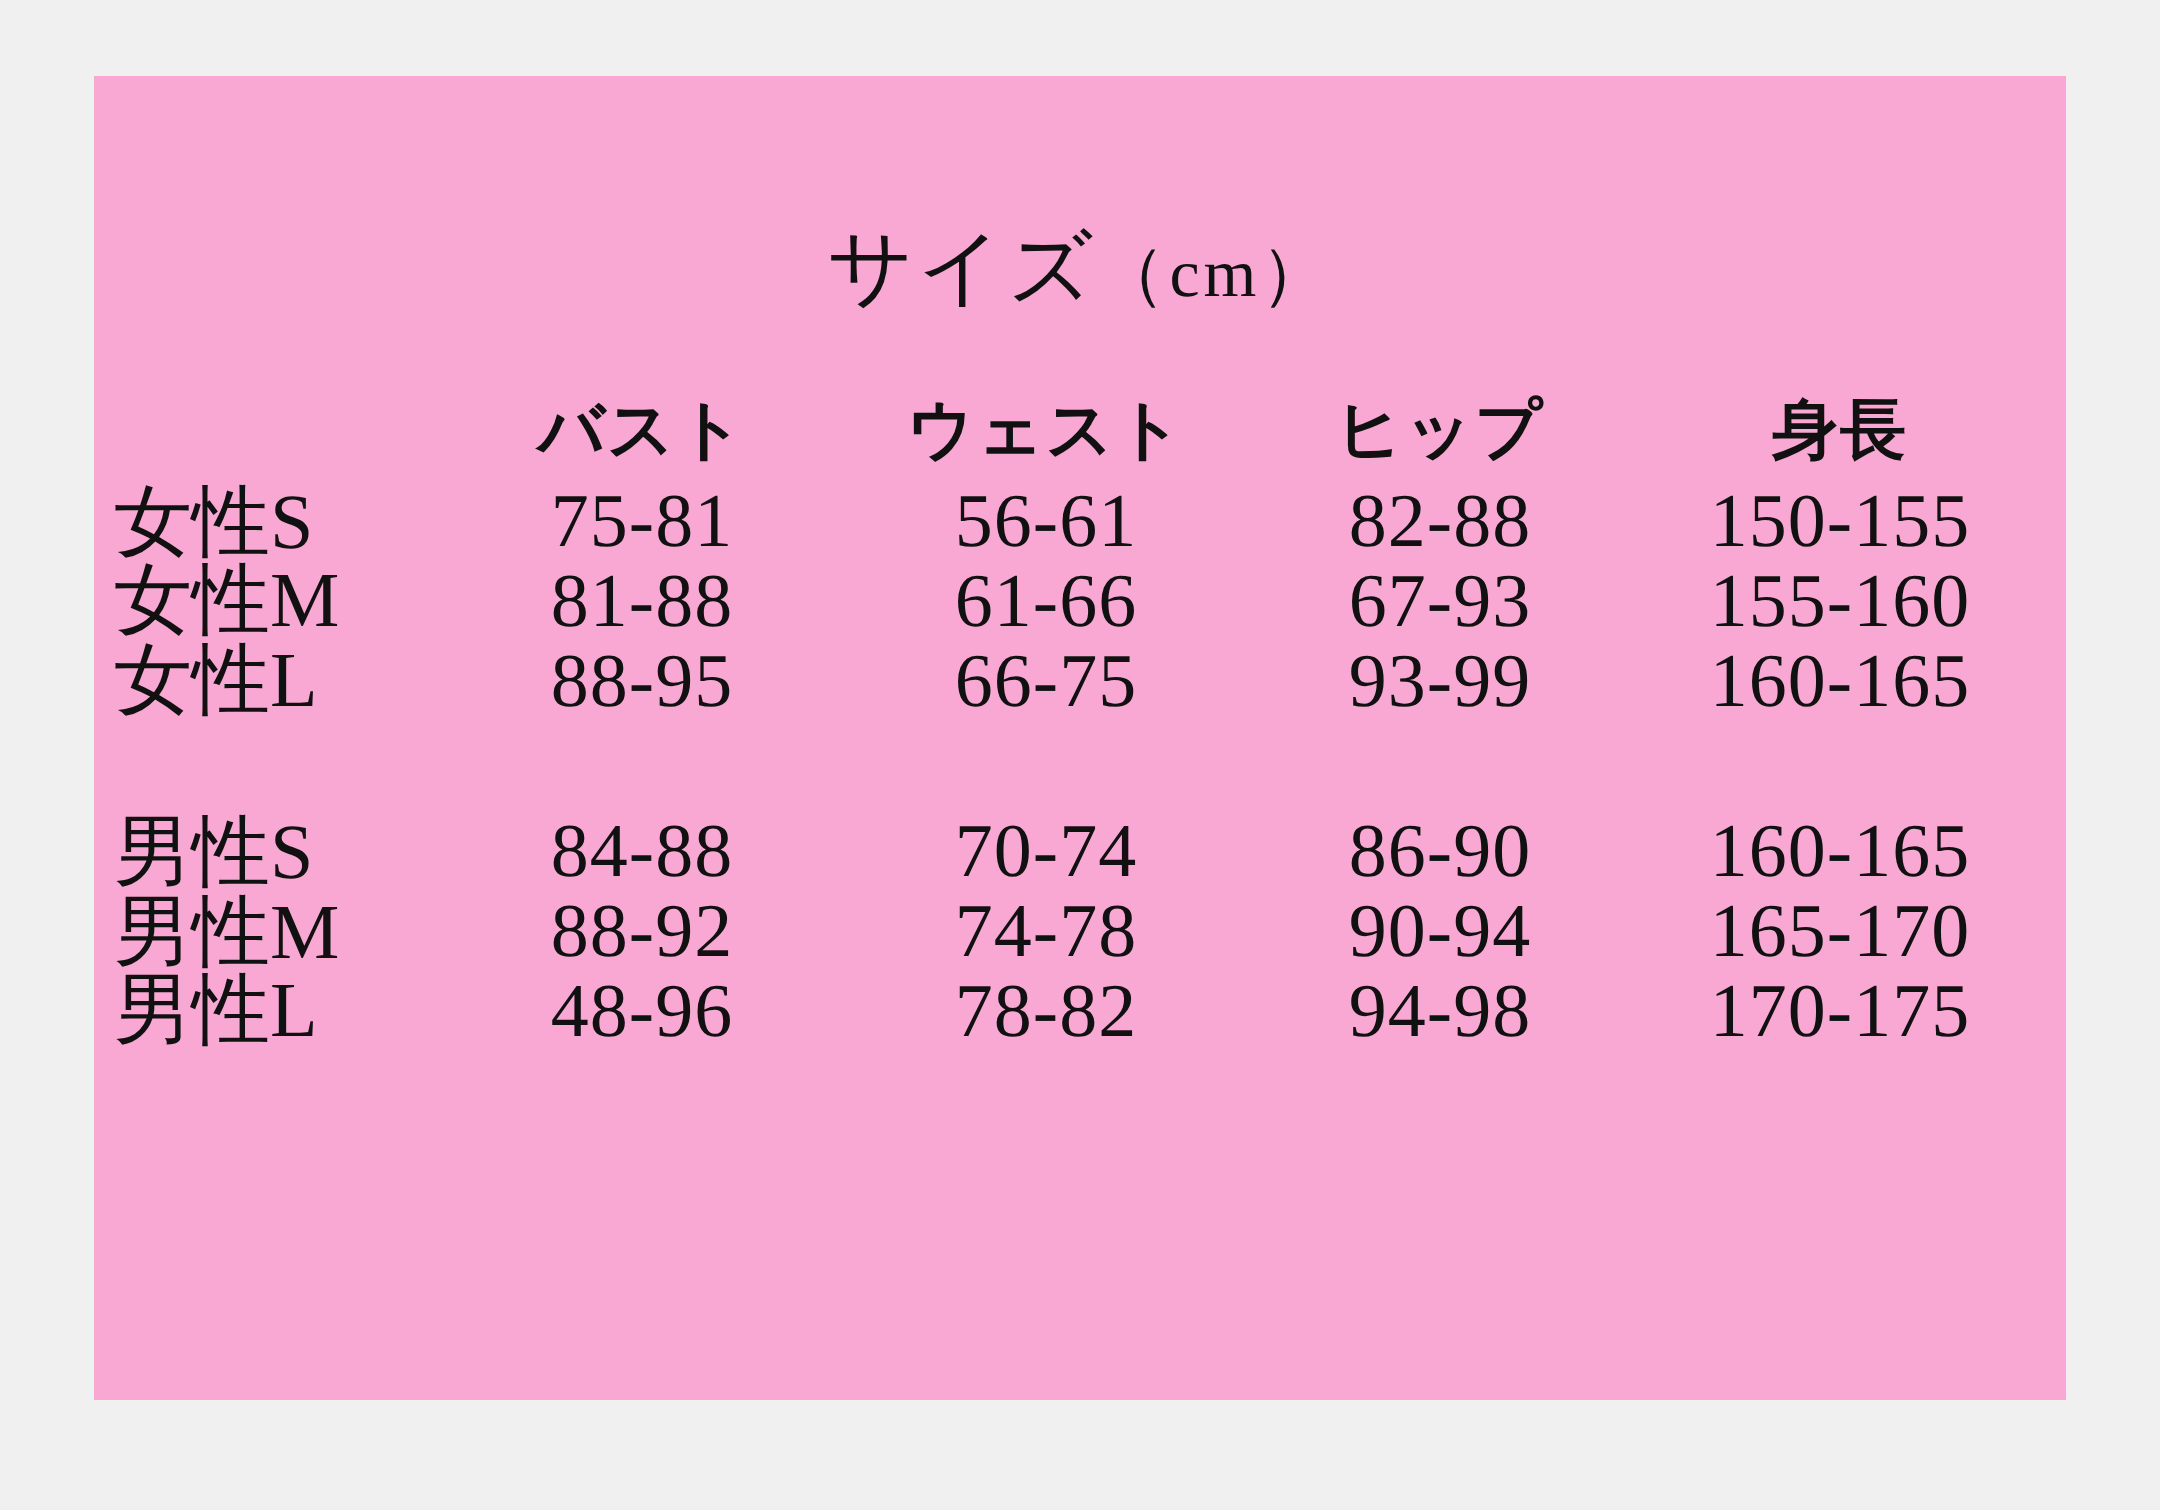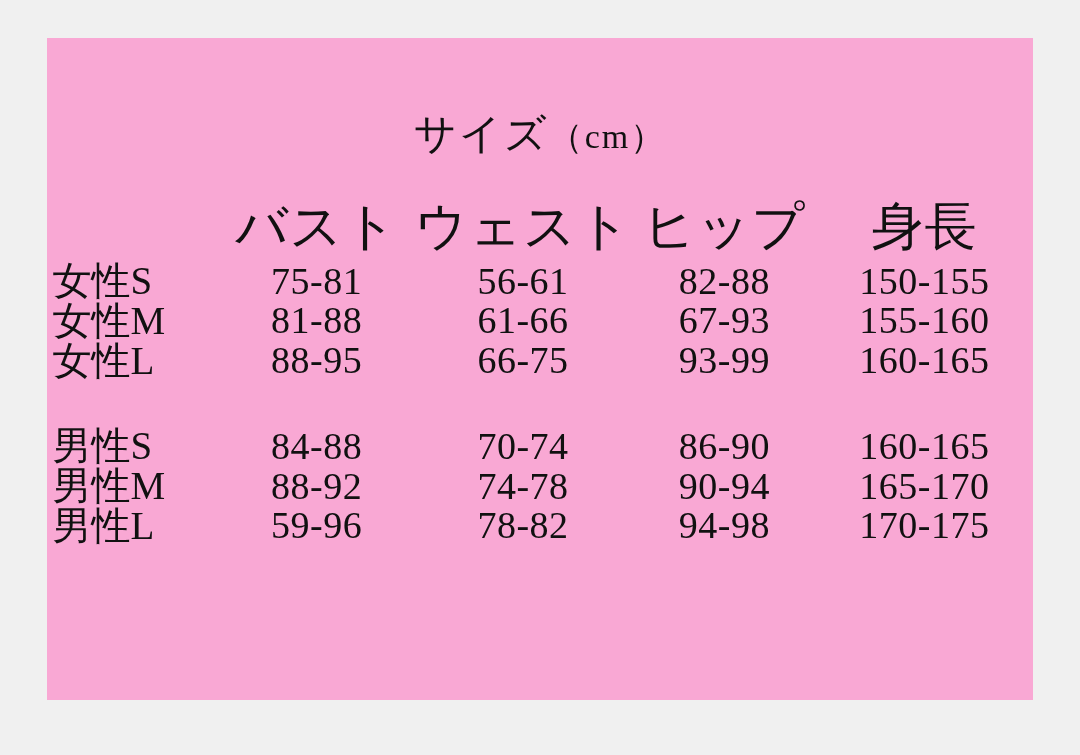--- a/index.html
+++ b/index.html
@@ -50,23 +50,24 @@
   table.size-table td {
     padding: 0 0;
     text-align: center;
     font-weight: normal;
     white-space: nowrap;
   }
   table.size-table th.corner {
     width: 170px;
   }
   table.size-table th.colhead {
-    font-size: 52px;
+    font-size: 33px;
     letter-spacing: 1px;
     padding-bottom: 8px;
+    font-weight: bold;
   }
   table.size-table th.colhead.w-bust { width: 196px; }
   table.size-table th.colhead.w-waist { width: 208px; }
   table.size-table th.colhead.w-hip { width: 186px; }
   table.size-table th.colhead.w-height { width: 214px; }
   table.size-table td.rowhead {
     text-align: left;
     padding-left: 4px;
     font-size: 39px;
     letter-spacing: 0px;
@@ -137,21 +138,21 @@
         </tr>
         <tr>
           <td class="rowhead">男性M</td>
           <td class="val">88-92</td>
           <td class="val">74-78</td>
           <td class="val">90-94</td>
           <td class="val">165-170</td>
         </tr>
         <tr>
           <td class="rowhead">男性L</td>
-          <td class="val">59-96</td>
+          <td class="val">48-96</td>
           <td class="val">78-82</td>
           <td class="val">94-98</td>
           <td class="val">170-175</td>
         </tr>
       </tbody>
     </table>
 
   </div>
 </div>
 

